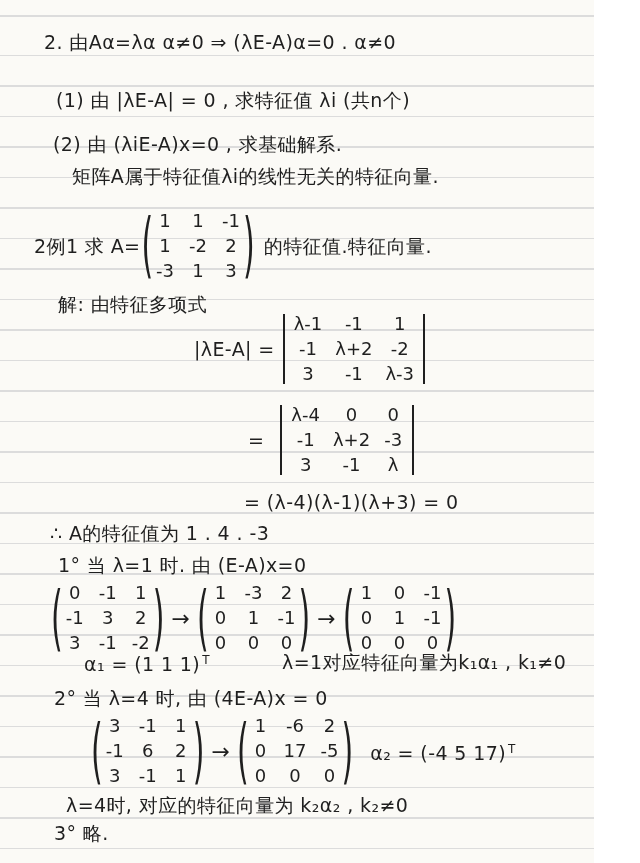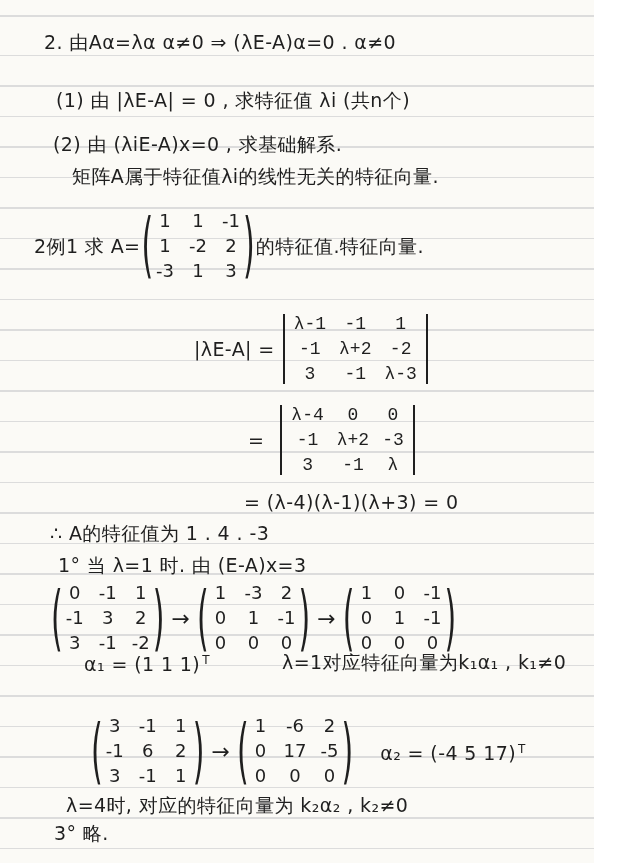--- a/index.html
+++ b/index.html
@@ -36,25 +36,25 @@
   }
   .mcell{min-width:20px;font-size:18px;line-height:24px;padding:0 1px;}
   .paren{
     display:inline-block;
     font-size:30px;line-height:36px;
     transform:scaleY(2.35);
     transform-origin:center;
     font-weight:400;
     margin:0 1px;
   }
-  .det{display:inline-flex;align-items:flex-start;font-family:Liberation Mono, monospace;}
+  .det{display:inline-flex;align-items:flex-start;}
   .vbar{width:2px;align-self:stretch;background:#1f1f1f;margin:2px 8px;}
   .arrow{font-size:22px;margin:0 6px;}
   .sup{font-size:12px;vertical-align:super;margin-left:2px;}
-  .gapL{margin-left:26px;}
+  .gapL{margin-left:16px;}
 </style>
 </head>
 <body>
 
 <div class="page">
 
   <div class="t" style="top:30px;left:44px">2. 由Aα=λα  α≠0  ⇒ (λE-A)α=0 . α≠0</div>
   <div class="t" style="top:88px;left:56px">(1) 由 |λE-A| = 0 , 求特征值 λi (共n个)</div>
   <div class="t" style="top:132px;left:53px">(2) 由 (λiE-A)x=0 , 求基础解系.</div>
   <div class="t" style="top:164px;left:72px">矩阵A属于特征值λi的线性无关的特征向量.</div>
@@ -69,23 +69,24 @@
           <span class="mcell">-1</span>
           <span class="mcell">1</span>
           <span class="mcell">-2</span>
           <span class="mcell">2</span>
           <span class="mcell">-3</span>
           <span class="mcell">1</span>
           <span class="mcell">3</span>
         </span>
       <span class="paren">)</span>
     </span>
-    <span class="t" style="position:static;margin-left:0">的特征值.特征向量.</span>
-  </div>
-
+    <span class="t" style="position:static;margin-left:8px">的特征值.特征向量.</span>
+  </div>
+
+  <div class="t" style="top:292px;left:58px">解: 由特征多项式</div>
 
   <div class="row" style="top:305px;left:194px;height:88px">
     <span class="t" style="position:static;margin-right:0">|λE-A| =</span>
     <span class="det">
       <span class="vbar"></span>
       <span class="mgrid">
           <span class="mcell">λ-1</span>
           <span class="mcell">-1</span>
           <span class="mcell">1</span>
           <span class="mcell">-1</span>
@@ -114,21 +115,21 @@
           <span class="mcell">-1</span>
           <span class="mcell">λ</span>
         </span>
       <span class="vbar"></span>
     </span>
   </div>
 
   <div class="t" style="top:490px;left:244px">= (λ-4)(λ-1)(λ+3) = 0</div>
   <div class="t" style="top:521px;left:50px">∴ A的特征值为 1 . 4 . -3</div>
 
-  <div class="t" style="top:553px;left:58px">1° 当 λ=1 时. 由 (E-A)x=3</div>
+  <div class="t" style="top:553px;left:58px">1° 当 λ=1 时. 由 (E-A)x=0</div>
 
   <div class="row" style="top:576px;left:50px;height:84px">
     <span class="matrix">
       <span class="paren">(</span>
       <span class="mgrid">
           <span class="mcell">0</span>
           <span class="mcell">-1</span>
           <span class="mcell">1</span>
           <span class="mcell">-1</span>
           <span class="mcell">3</span>
@@ -171,20 +172,21 @@
         </span>
       <span class="paren">)</span>
     </span>
   </div>
 
   <div class="t" style="top:648px;left:84px">
     <span>α₁ = (1  1  1)</span><sup class="sup">T</sup>
   </div>
   <div class="t" style="top:650px;left:282px">λ=1对应特征向量为k₁α₁ , k₁≠0</div>
 
+  <div class="t" style="top:686px;left:54px">2° 当 λ=4 时, 由 (4E-A)x = 0</div>
 
   <div class="row" style="top:708px;left:90px;height:86px">
     <span class="matrix">
       <span class="paren">(</span>
       <span class="mgrid">
           <span class="mcell">3</span>
           <span class="mcell">-1</span>
           <span class="mcell">1</span>
           <span class="mcell">-1</span>
           <span class="mcell">6</span>

